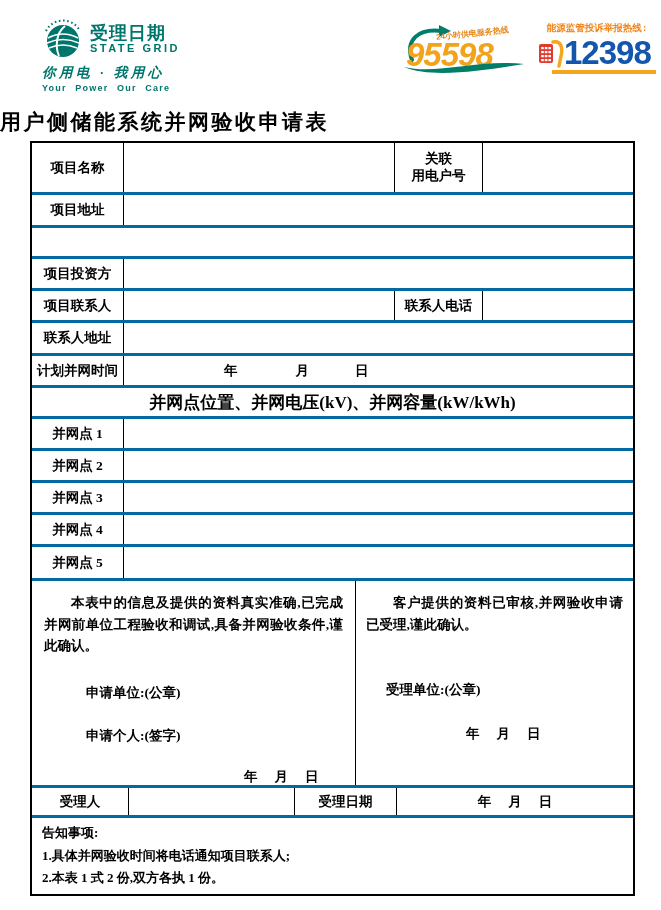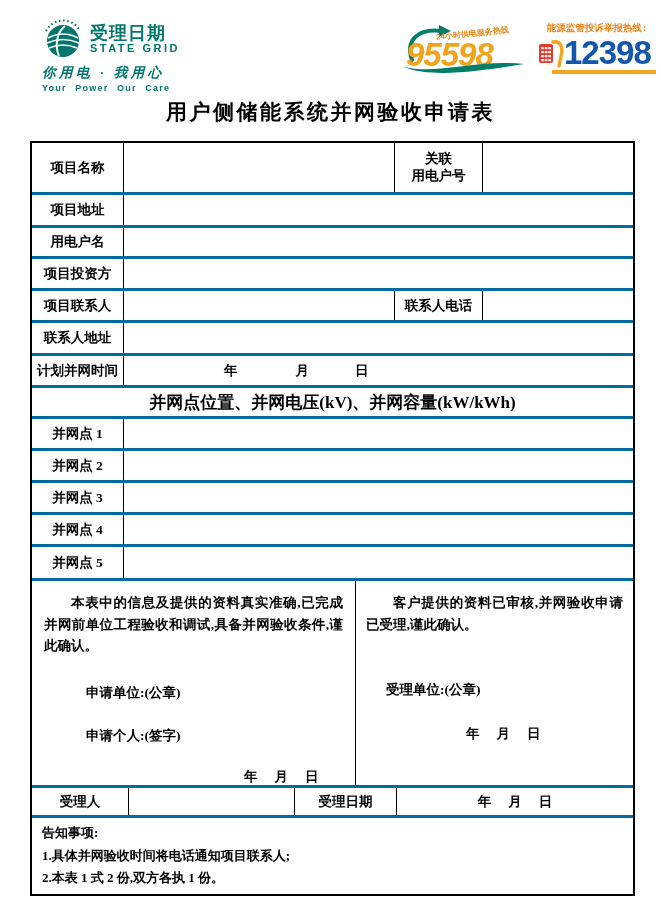--- a/index.html
+++ b/index.html
@@ -18,21 +18,21 @@
   .slogan-cn { margin-top:4px; font-size:13.5px; font-weight:bold; font-style:italic; color:#00756B; letter-spacing:3.5px; white-space:nowrap; }
   .slogan-en { margin-top:1px; font-family:"Liberation Sans", sans-serif; font-size:9px; font-weight:bold; color:#00756B; letter-spacing:1.2px; word-spacing:5px; white-space:nowrap; }
   .hotlines { position:absolute; right:5px; top:22px; display:flex; align-items:flex-start; gap:12px; }
   .h95598 { width:124px; height:56px; }
   .h12398 { width:118px; }
   .h12398-label { font-family:Liberation Mono, monospace; font-size:9.5px; font-weight:bold; color:#F08519; text-align:center; white-space:nowrap; }
   .h12398-row { display:flex; align-items:flex-end; margin-top:1px; }
   .h12398-num { font-family:"Liberation Sans", sans-serif; font-size:33px; font-weight:bold; color:#1356AC; letter-spacing:-1px; line-height:0.95; }
   .h12398-underline { height:3.5px; background:#F5A61E; margin:2px 0 0 14px; }
   
-  .title { text-align:center; font-size:21px; font-weight:bold; letter-spacing:2.5px; margin-top:10px; }
+  .title { text-align:left; font-size:21px; font-weight:bold; letter-spacing:2.5px; margin-top:20px; }
   
   .tbl { position:absolute; left:30px; top:141px; width:605px; border:2px solid #000; display:flex; flex-direction:column; }
   .r { display:flex; border-bottom:3px solid #0369a1; align-items:stretch; }
   .r:last-child { border-bottom:none; }
   .c { border-right:1px solid #000; display:flex; align-items:center; }
   .c:last-child { border-right:none; }
   .lab { justify-content:center; text-align:center; font-weight:bold; font-size:13.5px; }
   .w92 { width:92px; } .w88 { width:88px; } .w150 { width:150px; }
   .w97 { width:97px; } .w166 { width:166px; } .w102 { width:102px; }
   .grow { flex:1; }
@@ -136,21 +136,20 @@
       </div>
       <div class="c w150"></div>
     </div>
 
     <div class="r h33">
       <div class="c lab w92">项目地址</div>
       <div class="c grow"></div>
     </div>
 
     <div class="r h31">
-      <div class="c lab w92">用电户名</div>
       <div class="c grow"></div>
     </div>
 
     <div class="r h32">
       <div class="c lab w92">项目投资方</div>
       <div class="c grow"></div>
     </div>
 
     <div class="r h32">
       <div class="c lab w92">项目联系人</div>

